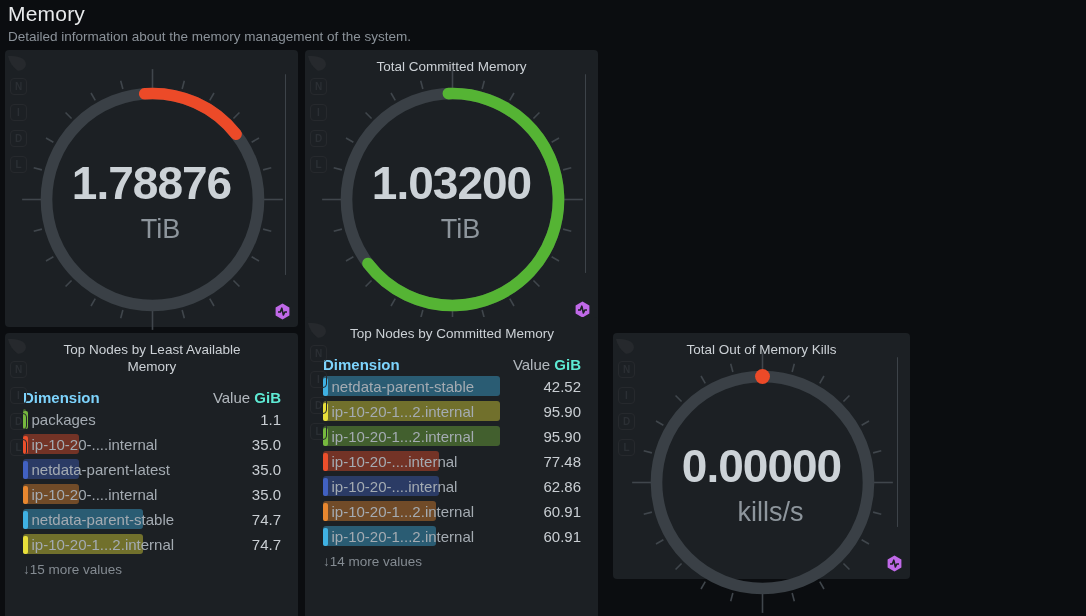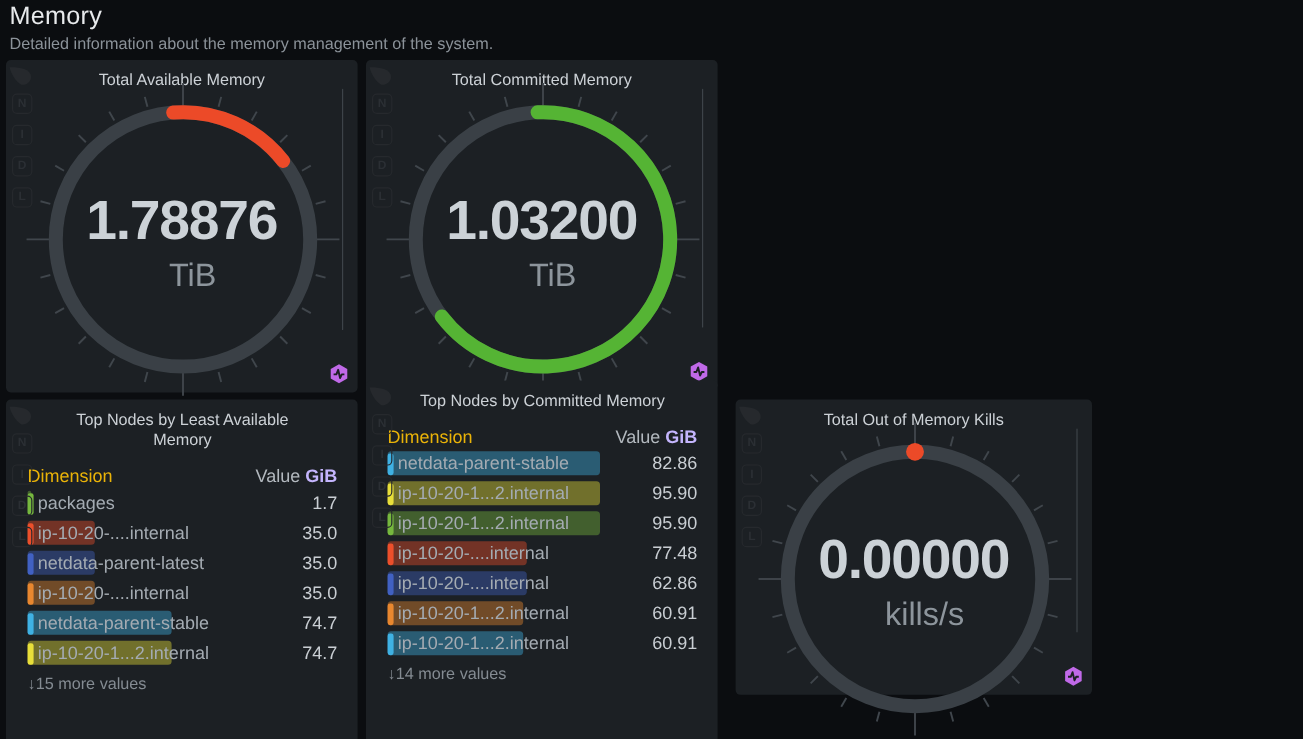--- a/index.html
+++ b/index.html
@@ -52,23 +52,23 @@
     position:absolute;right:12px;top:24px;bottom:52px;width:1px;background:#3d4349;border-radius:1px;
   }
   .nd-badge{position:absolute;right:7px;bottom:7px;width:17px;height:17px;display:block;}
   
   .table-wrap{position:absolute;left:18px;right:17px;top:8px;}
   .table-title{
     margin:0 auto;max-width:226px;font-size:13.5px;font-weight:400;color:#ccd1d6;
     text-align:center;line-height:17px;
   }
   .thead{display:flex;justify-content:space-between;align-items:center;margin-top:12px;height:20px;}
-  .th-dim{font-size:15px;font-weight:400;color:#eab308;}
+  .th-dim{font-size:15px;font-weight:700;color:#7dd3fc;}
   .th-val{font-size:15px;color:#b2b8be;}
-  .th-val b{color:#c4b5fd;font-weight:700;}
+  .th-val b{color:#5eead4;font-weight:700;}
   .trow{position:relative;height:25px;display:flex;align-items:center;}
   .row-hl{position:absolute;left:0;top:2px;height:20px;border-radius:3px;opacity:.42;}
   .row-bar{position:relative;z-index:1;width:4.5px;height:18px;border-radius:2px;flex:0 0 auto;}
   .row-label{
     position:relative;z-index:1;margin-left:4px;font-size:15px;color:#a4abb2;
     white-space:nowrap;overflow:hidden;
   }
   .row-value{position:relative;z-index:1;margin-left:auto;font-size:15px;color:#c9ced3;}
   .tfoot{margin-top:5px;font-size:13.5px;color:#848b92;}
 </style>
@@ -83,21 +83,20 @@
 <section class="card" id="card-g0">
   <div class="chart-toolbar">
       <svg width="20" height="18" viewBox="0 0 20 18" class="leaf-svg">
         <path d="M1 2 C6 2 16 2 18.5 8 C20.5 14 14 17.5 10.5 16.5 C5.5 13 2.5 8 1 2 Z" fill="#26292d"></path>
       </svg>
       <div class="toolbar-badge">N</div>
       <div class="toolbar-badge">I</div>
       <div class="toolbar-badge">D</div>
       <div class="toolbar-badge">L</div>
     </div>
-  <h2 class="card-title">Total Available Memory</h2>
   <svg class="gauge-svg" viewBox="0 0 250 250">
       <line x1="125" y1="21" x2="125" y2="2" stroke="#40464c" stroke-width="1.5"></line>
       <line x1="152.95245687107223" y1="20.68001076078062" x2="155.02300923189242" y2="12.952604150468076" stroke="#40464c" stroke-width="1.5"></line>
       <line x1="179" y1="31.469256391280624" x2="183" y2="24.54105316100511" stroke="#40464c" stroke-width="1.5"></line>
       <line x1="201.36753236814712" y1="48.63246763185286" x2="207.0243866176395" y2="42.97561338236048" stroke="#40464c" stroke-width="1.5"></line>
       <line x1="218.53074360871938" y1="70.99999999999999" x2="225.45894683899488" y2="66.99999999999999" stroke="#40464c" stroke-width="1.5"></line>
       <line x1="229.31998923921938" y1="97.04754312892776" x2="237.04739584953194" y2="94.9769907681076" stroke="#40464c" stroke-width="1.5"></line>
       <line x1="229" y1="125" x2="248" y2="124.99999999999999" stroke="#40464c" stroke-width="1.5"></line>
       <line x1="229.31998923921938" y1="152.95245687107226" x2="237.04739584953194" y2="155.02300923189242" stroke="#40464c" stroke-width="1.5"></line>
       <line x1="218.53074360871938" y1="178.99999999999997" x2="225.4589468389949" y2="182.99999999999997" stroke="#40464c" stroke-width="1.5"></line>
@@ -190,21 +189,21 @@
     <h2 class="table-title">Top Nodes by Least Available Memory</h2>
     <div class="thead">
       <span class="th-dim">Dimension</span>
       <span class="th-val"><span>Value</span>&nbsp;<b>GiB</b></span>
     </div>
     <div class="tbody">
         <div class="trow">
           <div class="row-hl" style="background: rgb(118, 184, 62); width: 3px;"></div>
           <div class="row-bar" style="background: rgb(118, 184, 62);"></div>
           <span class="row-label">packages</span>
-          <span class="row-value">1.7</span>
+          <span class="row-value">1.1</span>
         </div>
         <div class="trow">
           <div class="row-hl" style="background: rgb(236, 79, 43); width: 56px;"></div>
           <div class="row-bar" style="background: rgb(236, 79, 43);"></div>
           <span class="row-label">ip-10-20-....internal</span>
           <span class="row-value">35.0</span>
         </div>
         <div class="trow">
           <div class="row-hl" style="background: rgb(65, 97, 194); width: 56px;"></div>
           <div class="row-bar" style="background: rgb(65, 97, 194);"></div>
@@ -248,21 +247,21 @@
     <h2 class="table-title">Top Nodes by Committed Memory</h2>
     <div class="thead">
       <span class="th-dim">Dimension</span>
       <span class="th-val"><span>Value</span>&nbsp;<b>GiB</b></span>
     </div>
     <div class="tbody">
         <div class="trow">
           <div class="row-hl" style="background: rgb(63, 177, 227); width: 177px;"></div>
           <div class="row-bar" style="background: rgb(63, 177, 227);"></div>
           <span class="row-label">netdata-parent-stable</span>
-          <span class="row-value">82.86</span>
+          <span class="row-value">42.52</span>
         </div>
         <div class="trow">
           <div class="row-hl" style="background: rgb(232, 223, 58); width: 177px;"></div>
           <div class="row-bar" style="background: rgb(232, 223, 58);"></div>
           <span class="row-label">ip-10-20-1...2.internal</span>
           <span class="row-value">95.90</span>
         </div>
         <div class="trow">
           <div class="row-hl" style="background: rgb(118, 184, 62); width: 177px;"></div>
           <div class="row-bar" style="background: rgb(118, 184, 62);"></div>

